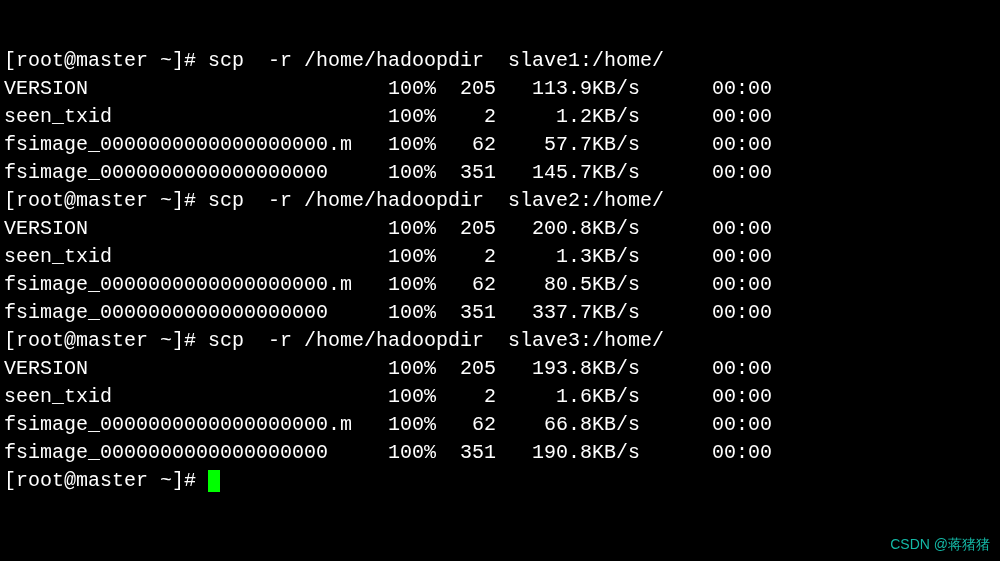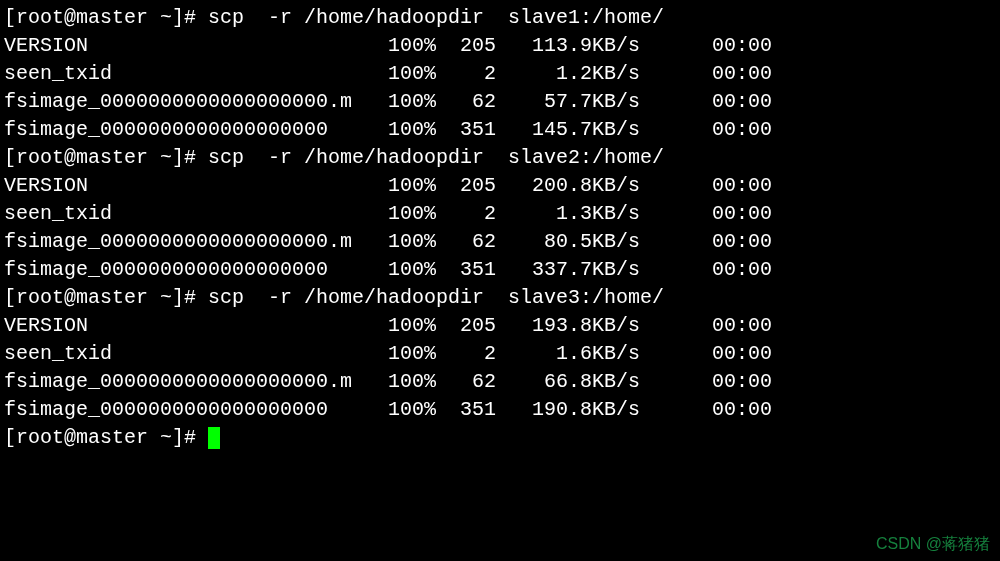--- a/index.html
+++ b/index.html
@@ -14,37 +14,38 @@
       font-size: 20px;
       line-height: 1.4;
       width: 1000px;
       height: 561px;
       padding: 4px;
       overflow: hidden;
       position: relative;
     }
     .terminal {
       white-space: pre;
+      margin-top: 43px;
     }
     .line {
       display: block;
     }
     .cursor {
       display: inline-block;
       width: 12px;
       height: 22px;
       background: #00ff00;
       vertical-align: text-bottom;
     }
     .watermark {
       position: absolute;
       bottom: 6px;
       right: 10px;
-      color: #15803d;
-      font-size: 16px;
+      color: #14b8a6;
+      font-size: 14px;
       font-family: sans-serif;
     }
   </style>
 </head>
 <body>
 
 <div class="terminal" id="terminal"><span class="line">[root@master ~]# scp  -r /home/hadoopdir  slave1:/home/</span><span class="line">VERSION                         100%  205   113.9KB/s      00:00</span><span class="line">seen_txid                       100%    2     1.2KB/s      00:00</span><span class="line">fsimage_0000000000000000000.m   100%   62    57.7KB/s      00:00</span><span class="line">fsimage_0000000000000000000     100%  351   145.7KB/s      00:00</span><span class="line">[root@master ~]# scp  -r /home/hadoopdir  slave2:/home/</span><span class="line">VERSION                         100%  205   200.8KB/s      00:00</span><span class="line">seen_txid                       100%    2     1.3KB/s      00:00</span><span class="line">fsimage_0000000000000000000.m   100%   62    80.5KB/s      00:00</span><span class="line">fsimage_0000000000000000000     100%  351   337.7KB/s      00:00</span><span class="line">[root@master ~]# scp  -r /home/hadoopdir  slave3:/home/</span><span class="line">VERSION                         100%  205   193.8KB/s      00:00</span><span class="line">seen_txid                       100%    2     1.6KB/s      00:00</span><span class="line">fsimage_0000000000000000000.m   100%   62    66.8KB/s      00:00</span><span class="line">fsimage_0000000000000000000     100%  351   190.8KB/s      00:00</span><span class="line">[root@master ~]# <span class="cursor"></span></span></div>
 
 <div class="watermark">CSDN @蒋猪猪</div>
 

